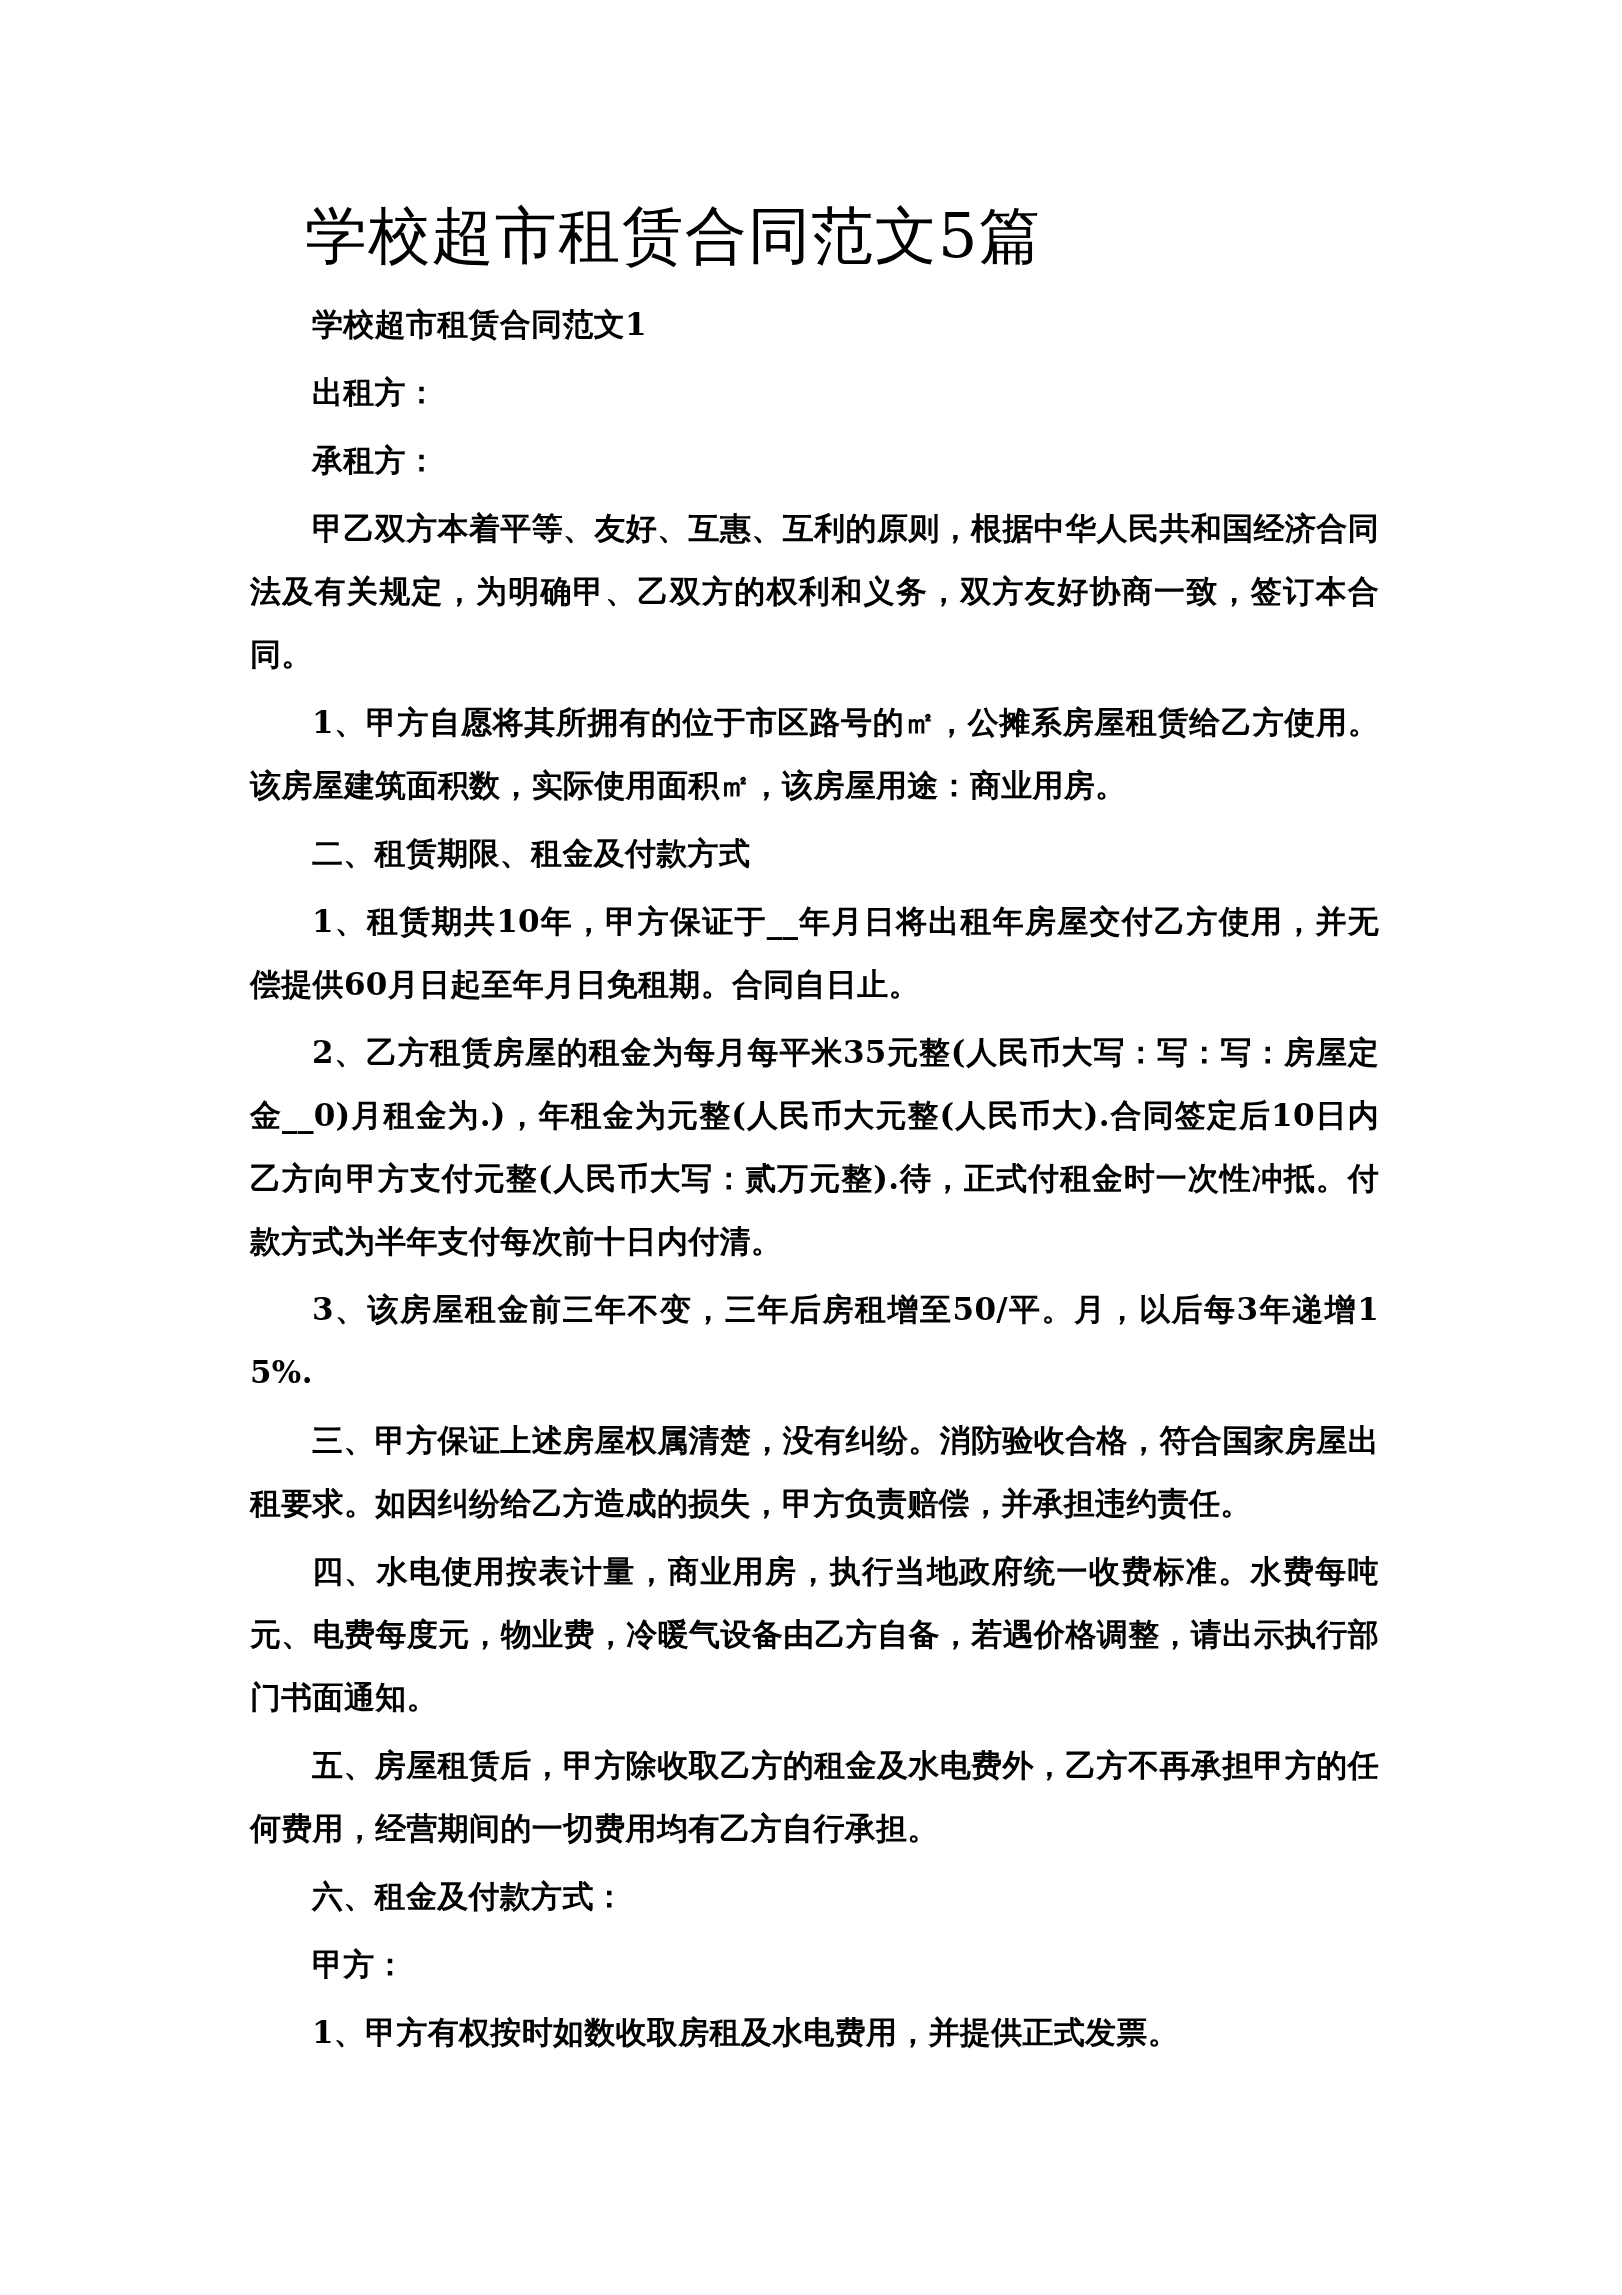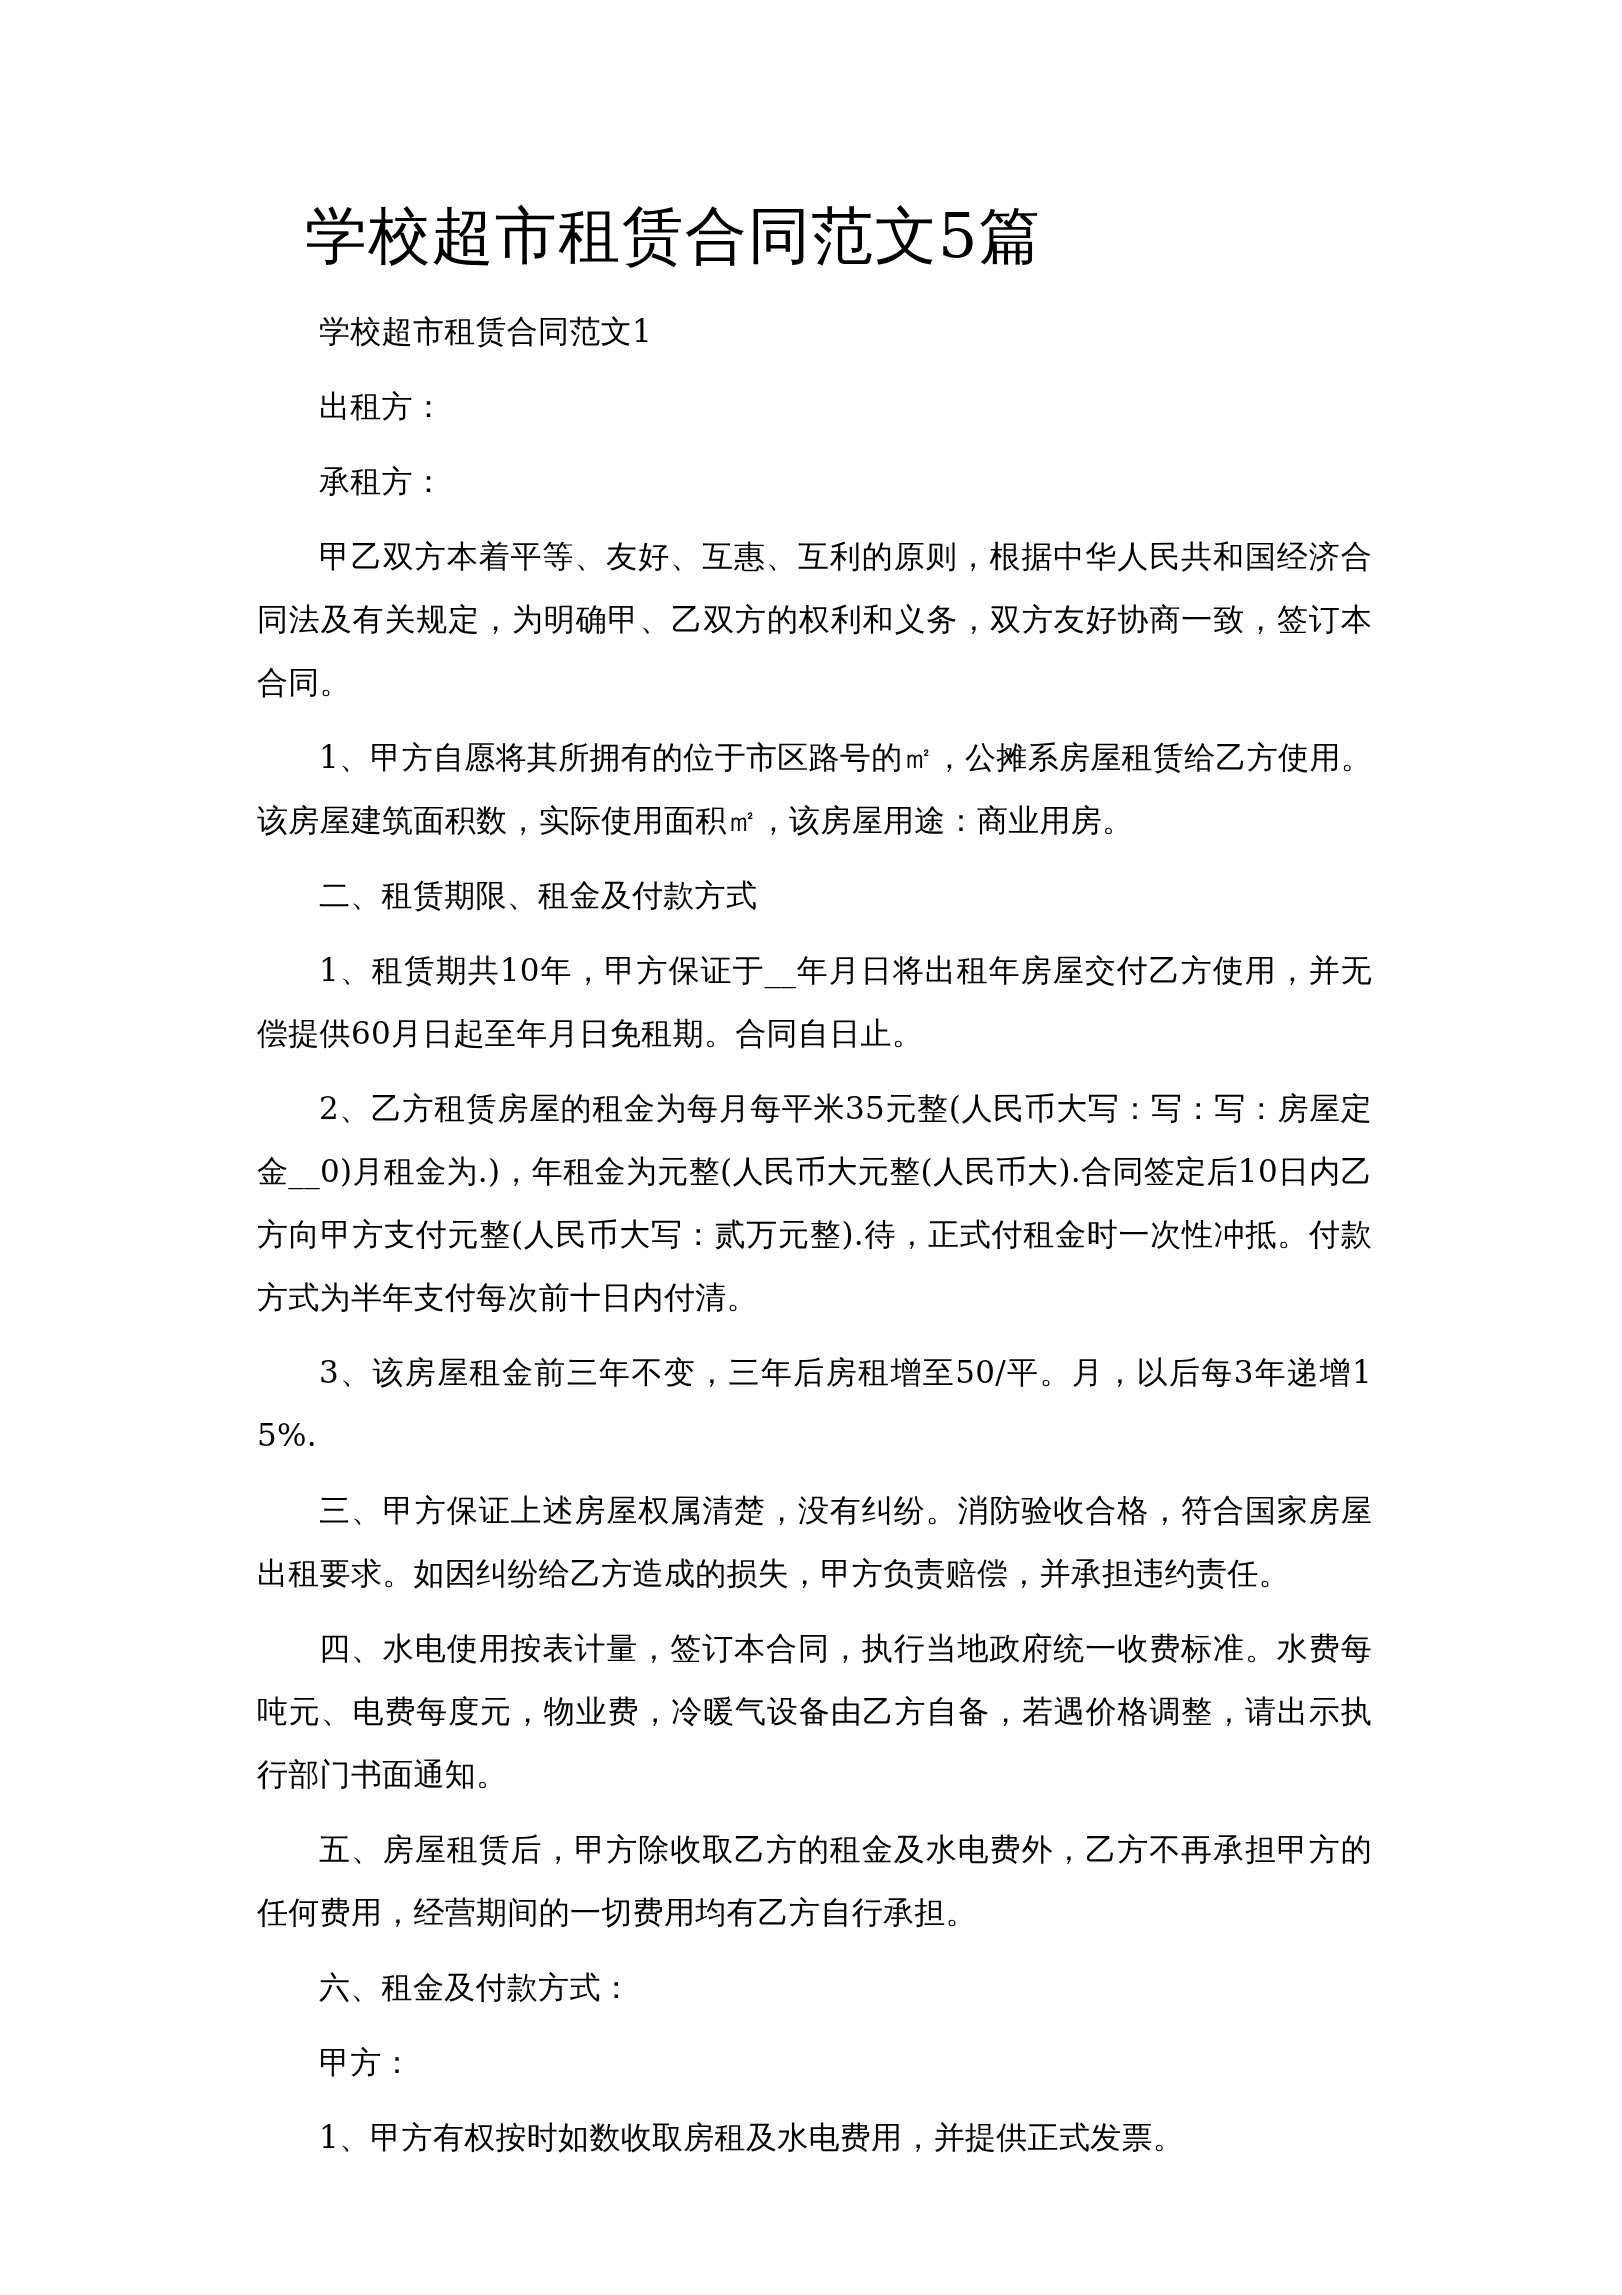--- a/index.html
+++ b/index.html
@@ -29,44 +29,45 @@
     }
     .body {
       position: absolute;
       left: 245px;
       top: 288px;
       width: 1139px;
       font-size: 31px;
       line-height: 63px;
     }
     .para {
-      margin: 12px;
+      margin: 5px;
       padding: 0;
       text-indent: 62px;
       text-align: justify;
       text-justify: inter-ideograph;
       word-break: break-all;
       letter-spacing: 0.3px;
+      font-weight: bold;
     }
   </style>
 </head>
 <body>
 
 <h1 class="doc-title">学校超市租赁合同范文5篇</h1>
 
 <div class="body">
   <p class="para">学校超市租赁合同范文1</p>
   <p class="para">出租方：</p>
   <p class="para">承租方：</p>
   <p class="para">甲乙双方本着平等、友好、互惠、互利的原则，根据中华人民共和国经济合同法及有关规定，为明确甲、乙双方的权利和义务，双方友好协商一致，签订本合同。</p>
   <p class="para">1、甲方自愿将其所拥有的位于市区路号的㎡，公摊系房屋租赁给乙方使用。该房屋建筑面积数，实际使用面积㎡，该房屋用途：商业用房。</p>
   <p class="para">二、租赁期限、租金及付款方式</p>
   <p class="para">1、租赁期共10年，甲方保证于__年月日将出租年房屋交付乙方使用，并无偿提供60月日起至年月日免租期。合同自日止。</p>
   <p class="para">2、乙方租赁房屋的租金为每月每平米35元整(人民币大写：写：写：房屋定金__0)月租金为.)，年租金为元整(人民币大元整(人民币大).合同签定后10日内乙方向甲方支付元整(人民币大写：贰万元整).待，正式付租金时一次性冲抵。付款方式为半年支付每次前十日内付清。</p>
   <p class="para">3、该房屋租金前三年不变，三年后房租增至50/平。月，以后每3年递增15%.</p>
   <p class="para">三、甲方保证上述房屋权属清楚，没有纠纷。消防验收合格，符合国家房屋出租要求。如因纠纷给乙方造成的损失，甲方负责赔偿，并承担违约责任。</p>
-  <p class="para">四、水电使用按表计量，签订本合同，执行当地政府统一收费标准。水费每吨元、电费每度元，物业费，冷暖气设备由乙方自备，若遇价格调整，请出示执行部门书面通知。</p>
+  <p class="para">四、水电使用按表计量，商业用房，执行当地政府统一收费标准。水费每吨元、电费每度元，物业费，冷暖气设备由乙方自备，若遇价格调整，请出示执行部门书面通知。</p>
   <p class="para">五、房屋租赁后，甲方除收取乙方的租金及水电费外，乙方不再承担甲方的任何费用，经营期间的一切费用均有乙方自行承担。</p>
   <p class="para">六、租金及付款方式：</p>
   <p class="para">甲方：</p>
   <p class="para">1、甲方有权按时如数收取房租及水电费用，并提供正式发票。</p>
 </div>
 
 
 </body></html>

